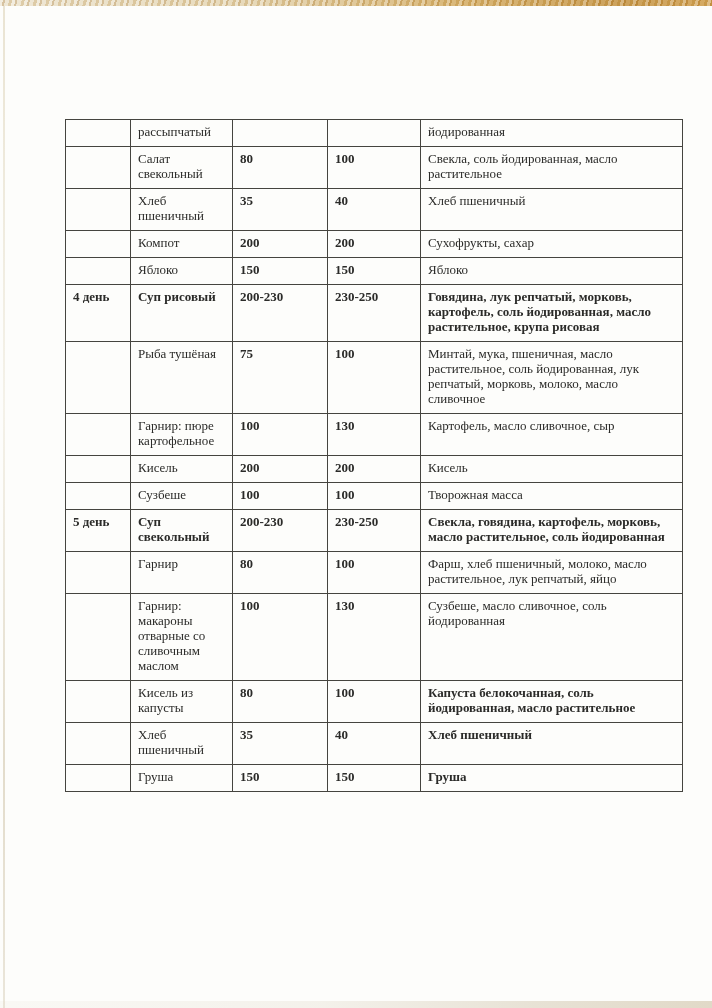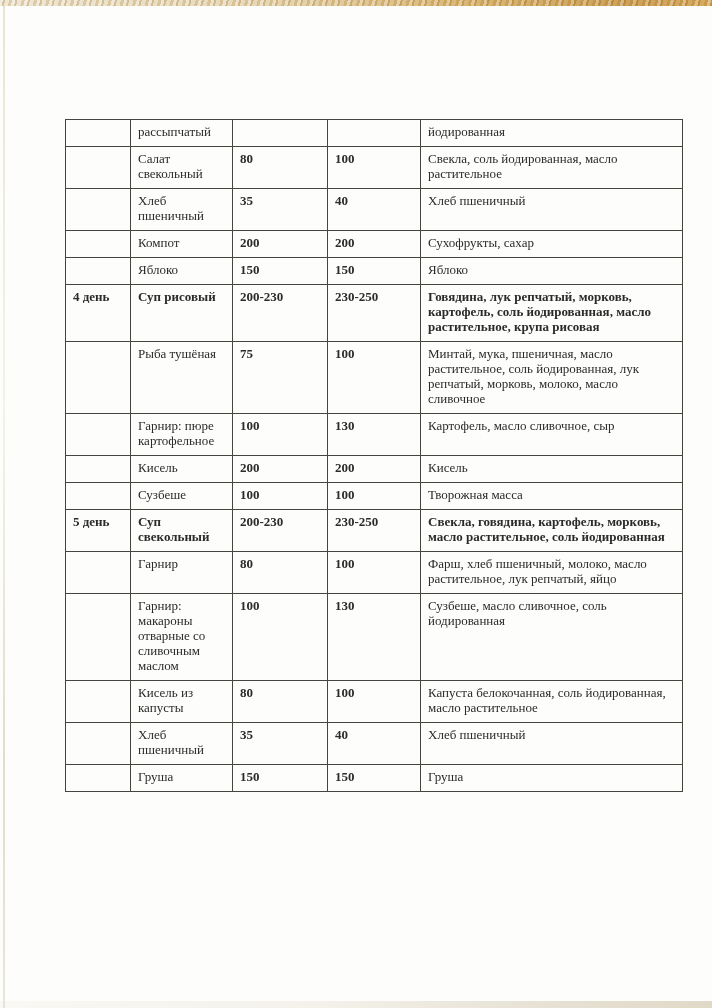--- a/index.html
+++ b/index.html
@@ -64,21 +64,21 @@
     vertical-align: top;
     font-size: 13px;
     line-height: 15px;
     padding: 4px 6px 7px 7px;
     word-wrap: break-word;
   }
   td.col-day  { padding-left: 5px; }
   td.col-q1, td.col-q2 { padding-left: 10px; font-weight: bold; }
   td.col-ing  { padding-right: 30px; }
   tr.row-bold td { font-weight: bold; margin-top: 8px; }
-  td.cell-bold { font-weight: normal; }
+  td.cell-bold { font-weight: bold; }
 </style>
 </head>
 <body>
 
 <div class="top-strip"></div>
 <div class="left-edge-line"></div>
 <div class="bottom-strip"></div>
 
 <table class="menu-table">
   <colgroup>

